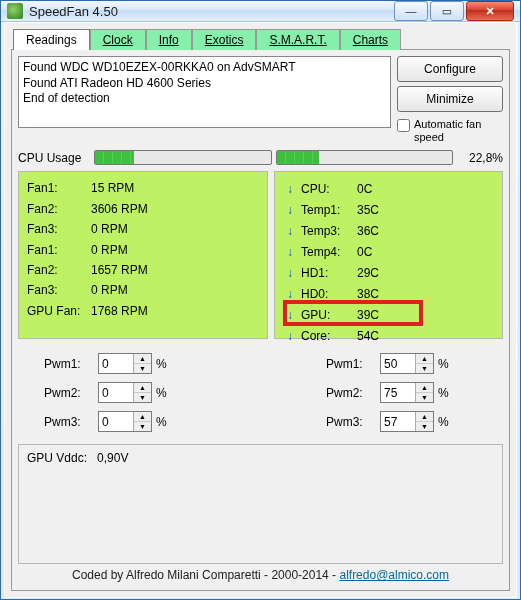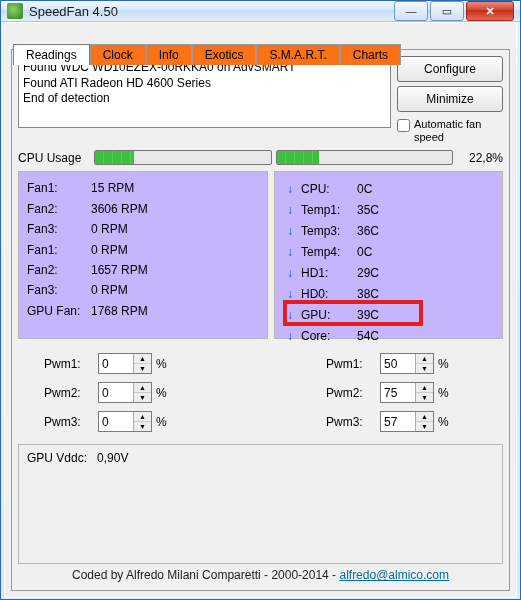--- a/index.html
+++ b/index.html
@@ -60,28 +60,28 @@
   display:flex;flex-direction:column;
 }
 .tabs { display:flex; gap:0; margin-bottom:-1px; padding-left:2px;}
 .tab {
   padding: 3px 12px;
   border: 1px solid #9a9a9a;
   border-bottom: none;
   background: #f0f0f0;
   font-size: 12px;
   position: relative;
-  top:15px;
+  top:0;
 }
 .tab.active {
   background: #fff;
   border-color:#7a7a7a;
   z-index:2;
 }
-.tab:not(.active){ background:#f97316; }
+.tab:not(.active){ background:#86efac;text-decoration:underline; }
 .tab-body {
   flex:1;
   border:1px solid #9a9a9a;
   background:#f0f0f0;
   padding:6px;
   display:flex;flex-direction:column;
 }
 .top-row { display:flex; gap:6px; }
 .log-box {
   flex:1;
@@ -115,21 +115,21 @@
   overflow:hidden;
 }
 .pbar .fill{
   height:100%;
   background: repeating-linear-gradient(90deg,#3fbf3f 0,#3fbf3f 8px,#4fd34f 8px,#4fd34f 9px);
 }
 .cpu-pct { width:46px; text-align:right;}
 .mid-row{ display:flex; gap:6px; margin-top:6px;}
 .panel{
   border:1px solid #b7b7b7;
-  background:#c4b5fd;
+  background:#bef264;
   padding:6px 8px;
   font-size:12px;
   line-height:1.7;
 }
 .fan-panel{ width:250px; height:168px;}
 .temp-panel{ flex:1; height:168px; position:relative;}
 .fan-line, .temp-line{ display:flex; }
 .fan-line .flabel{ width:64px;}
 .temp-line{ display:flex; align-items:center; gap:4px; height:21px;}
 .temp-line .arrow{ width:14px; color:#1a4fd6; font-weight:bold; text-align:center;}

